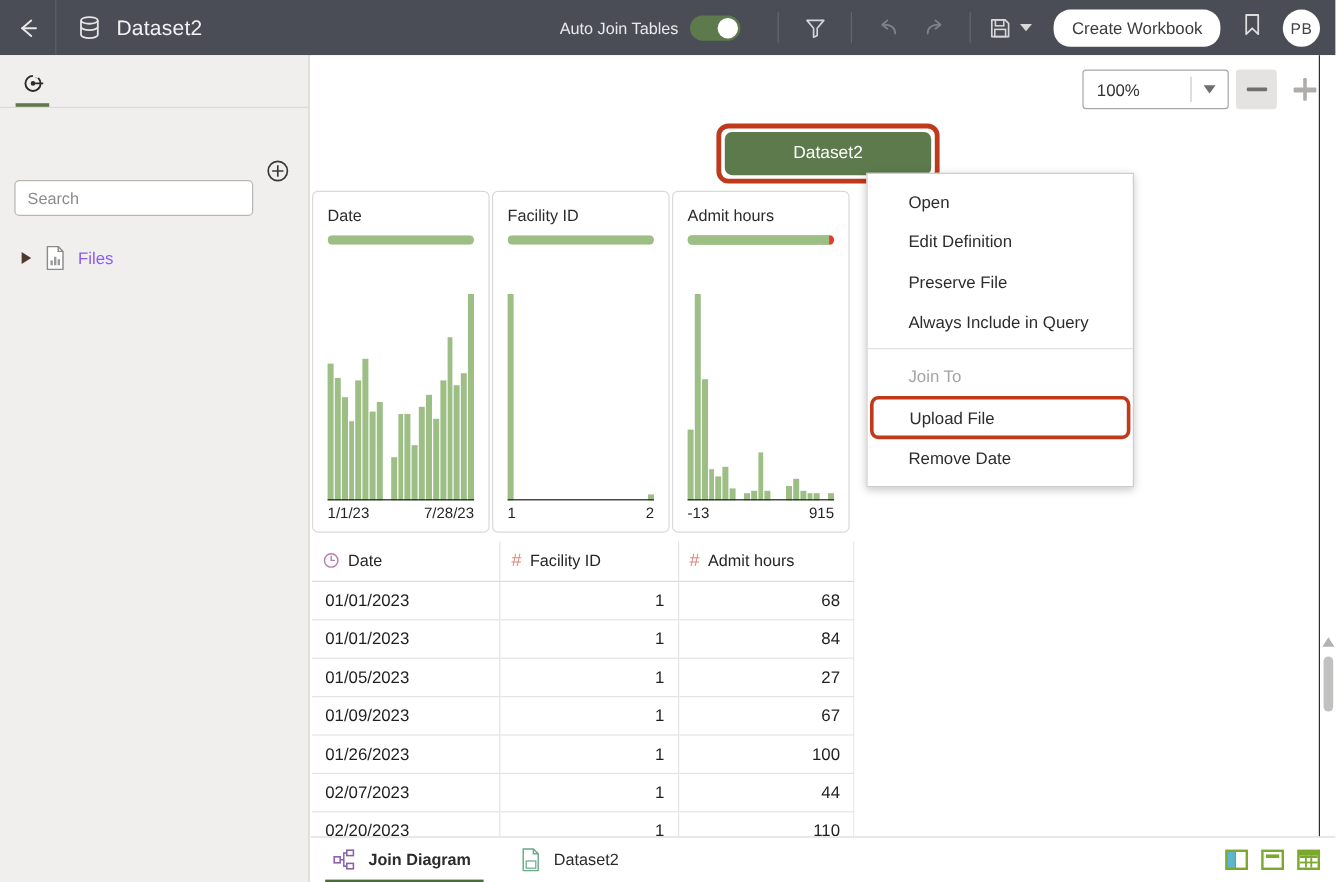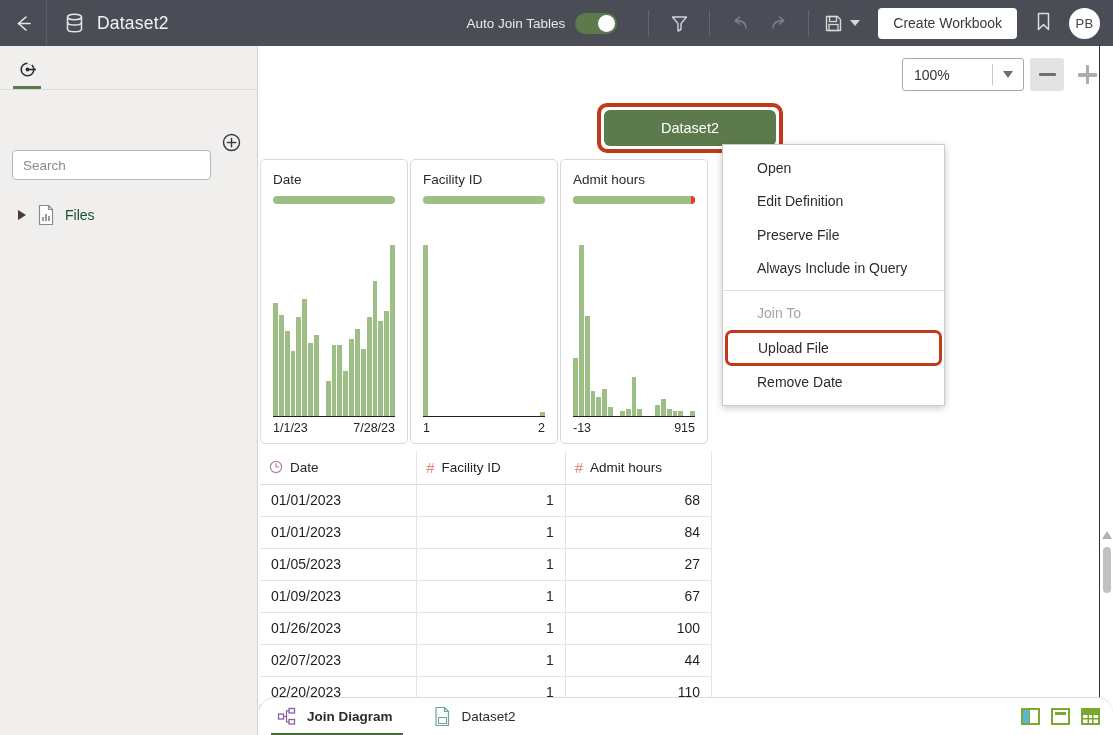--- a/index.html
+++ b/index.html
@@ -43,21 +43,21 @@
     cursor: pointer; color: #d8d8d8;
   }
   .icon-btn.dim { color: #7e818a; }
   .save-group { display: flex; align-items: center; cursor: pointer; }
   .caret-dn {
     width: 0; height: 0; border-left: 5px solid transparent; border-right: 5px solid transparent;
     border-top: 6px solid #d8d8d8; margin-left: 7px;
   }
   .create-wb {
     background: #ffffff; color: #3b3b3b; font-size: 14px;
-    padding: 7px 15px 8px; border-radius: 4px; margin-left: 18px; cursor: pointer;
+    padding: 7px 15px 8px; border-radius: 14px; margin-left: 18px; cursor: pointer;
     white-space: nowrap;
   }
   .bookmark { margin-left: 18px; cursor: pointer; }
   .avatar {
     width: 31px; height: 31px; border-radius: 50%; background: #ffffff; color: #454545;
     font-size: 13px; display: flex; align-items: center; justify-content: center;
     margin-left: 17px; margin-right: 13px; cursor: pointer; letter-spacing: .3px;
   }
 
   
@@ -86,21 +86,21 @@
     align-items: center; justify-content: center; cursor: pointer; color: #3a3a3a;
   }
   .tree-row {
     display: flex; align-items: center; padding: 0 12px; height: 30px;
     margin-top: 20px; cursor: pointer;
   }
   .tree-arrow {
     width: 0; height: 0; border-top: 5.5px solid transparent; border-bottom: 5.5px solid transparent;
     border-left: 8px solid #4d3a2e; margin-left: 6px; margin-right: 10px; cursor: pointer;
   }
-  .tree-label { font-size: 14px; color: #14532d; margin-left: 9px; }
+  .tree-label { font-size: 14px; color: #8b5cf6; margin-left: 9px; }
 
   
   .canvas {
     position: absolute; left: 259px; top: 46px; width: 854px; height: 689px;
     background: #ffffff;
   }
 
   
   .zoomctl { position: absolute; right: 9px; top: 4px; display: flex; align-items: center; margin-top: 8px; }
   .zoom-select {
@@ -221,21 +221,21 @@
   .v-scroll .vthumb {
     width: 8px; height: 46px; background: #c3c1bf; border-radius: 5px; margin-top: 8px; cursor: pointer;
   }
   .canvas-right-border {
     position: absolute; right: 13px; top: 0; width: 1px; height: 658px; background: #2e2e2e;
   }
 
   
   .bottombar {
     position: absolute; left: 259px; top: 697px; width: 854px; height: 38px;
-    background: #ffffff; border-top: 1px solid #dcdad8; display: flex; align-items: center; border-radius: 16px;
+    background: #ffffff; border-top: 1px solid #dcdad8; display: flex; align-items: center;
   }
   .btab {
     display: flex; align-items: center; gap: 11px; height: 38px;
     padding: 0 22px 0 18px; cursor: pointer; position: relative; font-size: 13.5px; color: #2b2b2b;
   }
   .btab.active { font-weight: bold; }
   .btab.active:after {
     content: ""; position: absolute; left: 12px; right: 12px; bottom: 0; height: 2.5px; background: #4a6b3a;
   }
   .view-icons { margin-left: auto; display: flex; gap: 9px; padding-right: 12px; }

